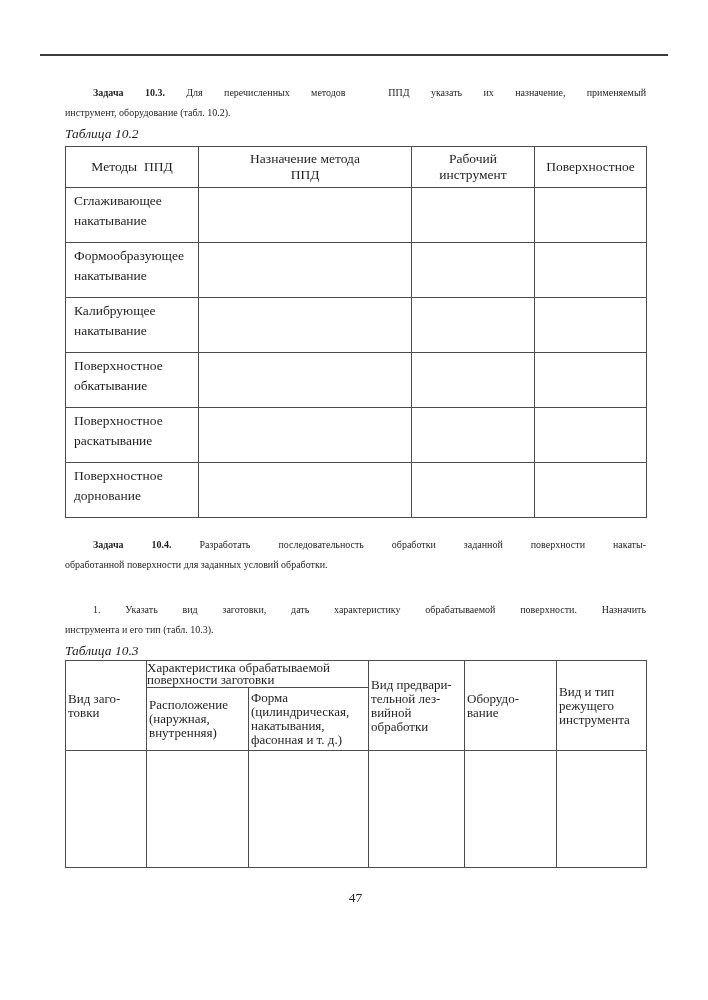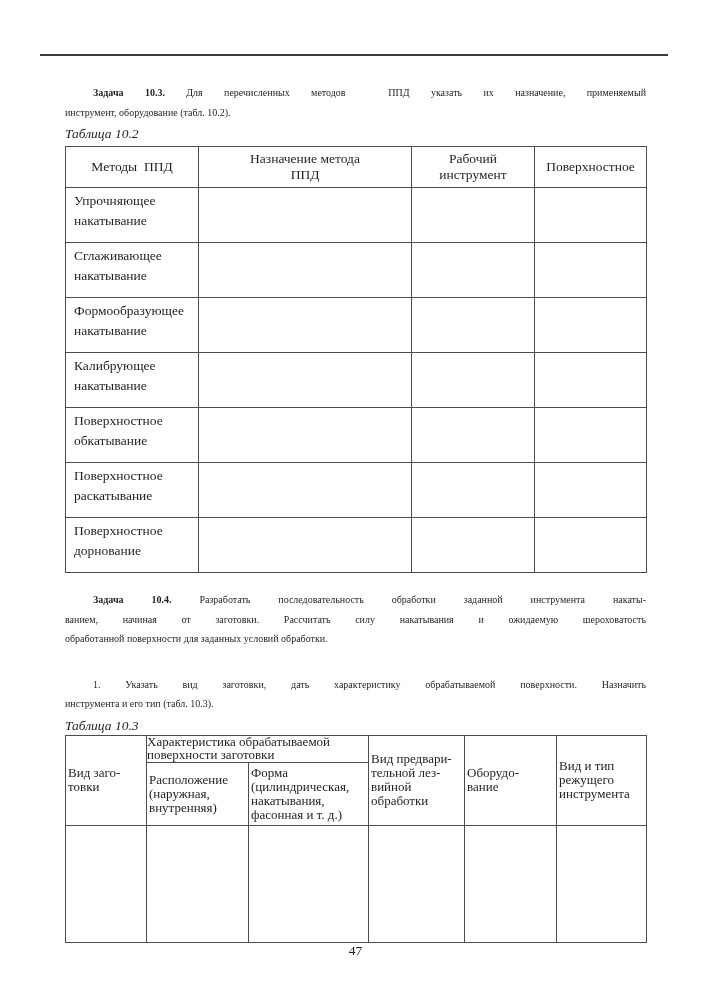--- a/index.html
+++ b/index.html
@@ -89,20 +89,21 @@
     padding: 1px 2px;
   }
   .tbl-10-3 .span-header {
     height: 26px;
     line-height: 12.5px;
     padding: 0;
   }
   .tbl-10-3 .sub-header { height: 60px; margin-left: 32px; }
   .tbl-10-3 .body-row td { height: 114px; }
   .page-number {
+    margin-top: 22px;
     text-align: center;
     font-size: 13.5px;
   }
 </style>
 </head>
 <body>
 
 <div class="top-rule"></div>
 
 <div class="content">
@@ -124,27 +125,20 @@
     <tbody>
         <tr>
       <th>Методы&nbsp; ППД</th>
       <th>Назначение метода
 ППД</th>
       <th>Рабочий
 инструмент</th>
       <th>Поверхностное</th>
     </tr>
     <tr>
-      <td>Упрочняющее
-накатывание</td>
-      <td></td>
-      <td></td>
-      <td></td>
-    </tr>
-    <tr>
       <td>Сглаживающее
 накатывание</td>
       <td></td>
       <td></td>
       <td></td>
     </tr>
     <tr>
       <td>Формообразующее
 накатывание</td>
       <td></td>
@@ -176,22 +170,21 @@
       <td>Поверхностное
 дорнование</td>
       <td></td>
       <td></td>
       <td></td>
     </tr>
   </tbody>
     </table>
 
   <p class="para para-10-4">
-    <span class="pline indent"><span class="bold">Задача 10.4.</span> <span>Разработать последовательность обработки заданной инструмента накаты-</span></span>
-    <span class="pline">ванием, начиная от заготовки. Рассчитать силу накатывания и ожидаемую шероховатость</span>
+    <span class="pline indent"><span class="bold">Задача 10.4.</span> <span>Разработать последовательность обработки заданной поверхности накаты-</span></span>
     <span class="pline last">обработанной поверхности для заданных условий обработки.</span>
   </p>
 
   <p class="para para-item-1">
     <span class="pline indent">1. Указать вид заготовки, дать характеристику обрабатываемой поверхности. Назначить</span>
     <span class="pline last">инструмента и его тип (табл. 10.3).</span>
   </p>
 
   <div class="table-caption">Таблица 10.3</div>
 

